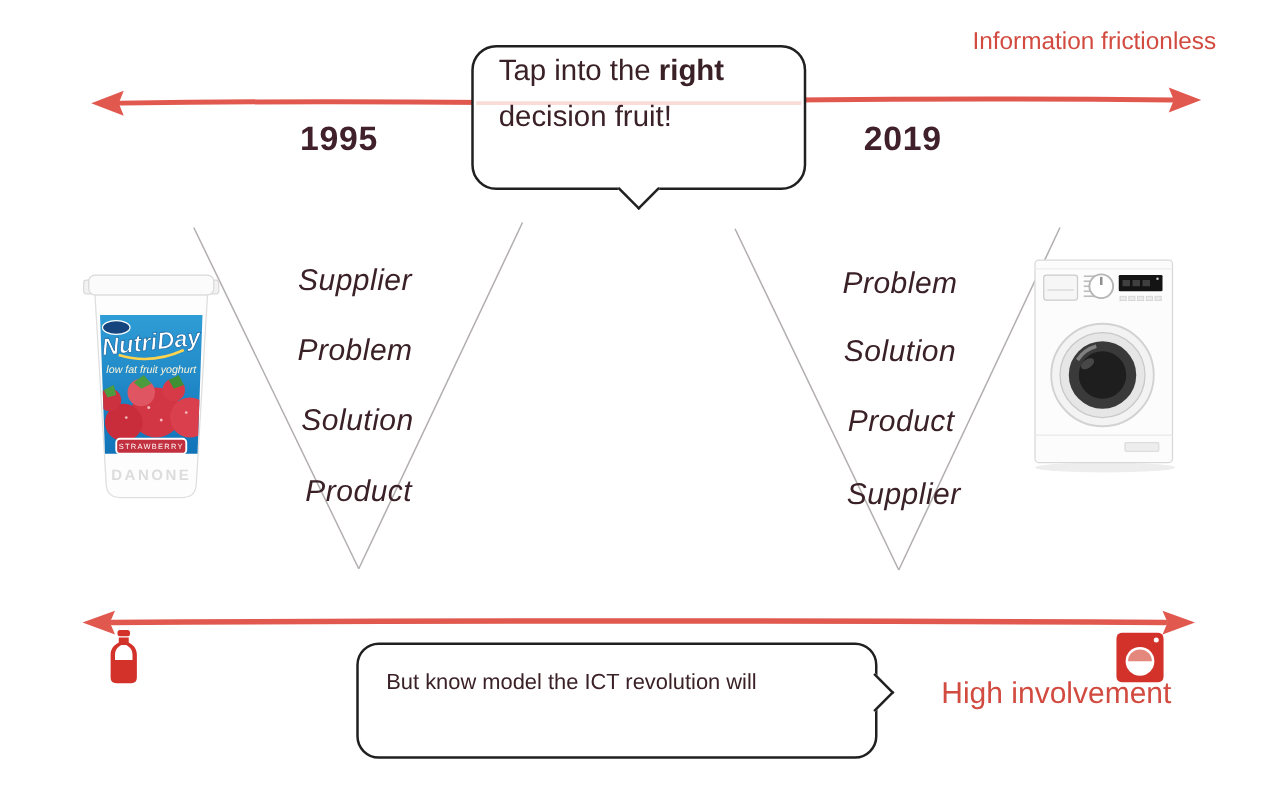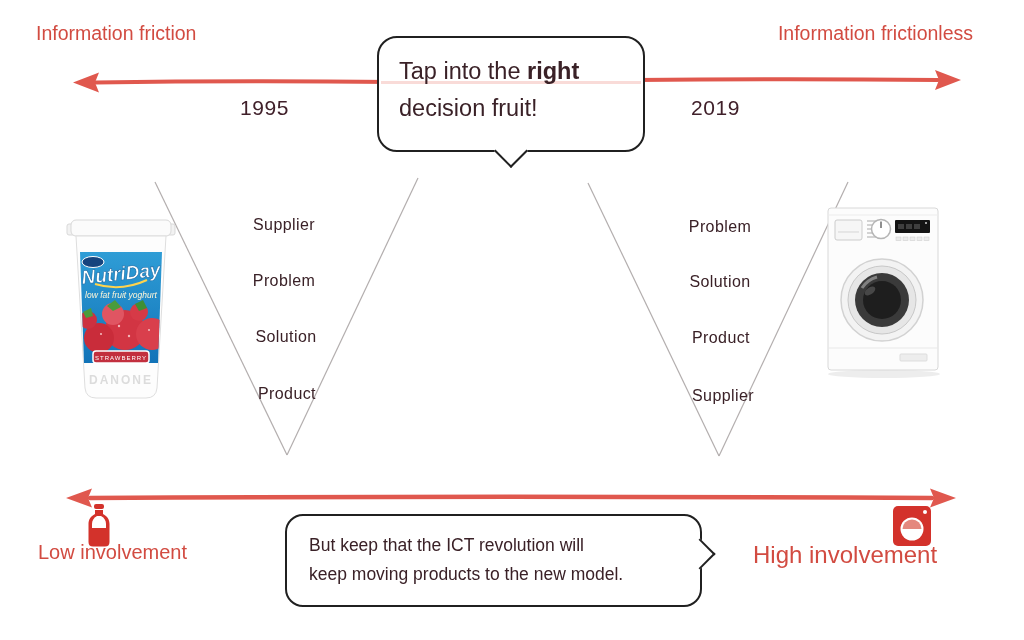--- a/index.html
+++ b/index.html
@@ -10,27 +10,27 @@
     --line-gray:#b3aeae;
   }
   html,body{margin:0;padding:0;background:#fff;}
   .stage{
     position:relative;width:1024px;height:640px;background:#ffffff;overflow:hidden;
     font-family:"Liberation Sans","DejaVu Sans",sans-serif;
   }
   svg{display:block;}
   .layer-lines{position:absolute;left:0;top:0;z-index:1;pointer-events:none;}
   .axis-label{position:absolute;z-index:3;font-size:19.5px;color:var(--red-label);white-space:nowrap;}
-  .year{position:absolute;z-index:3;font-size:21px;font-weight:400;color:#40202a;letter-spacing:.6px;}
+  .year{position:absolute;z-index:3;font-size:27px;font-weight:700;color:#40202a;letter-spacing:.6px;}
   .stage-label{
     position:absolute;z-index:3;transform:translate(-50%,-50%);
-    font-size:16px;color:var(--dark);letter-spacing:.4px;white-space:nowrap;
+    font-size:24px;color:var(--dark);letter-spacing:.4px;white-space:nowrap;font-style:italic;
   }
   .bubble{position:absolute;background:#fff;border:2.5px solid #202020;z-index:5;box-sizing:border-box;}
-  .bubble-top{left:377px;top:36px;width:268px;height:116px;border-radius:20px;padding:15px 20px 0 20px;
+  .bubble-top{left:377px;top:36px;width:268px;height:116px;border-radius:20px;padding:0 20px 0 20px;
     font-size:23.5px;line-height:37px;color:var(--dark);}
   .bubble-top .bubble-text{position:relative;z-index:2;}
   .bubble-strike{position:absolute;left:2px;right:2px;top:43px;height:3px;background:rgba(230,110,100,.25);z-index:1;}
   .tail-down{position:absolute;left:50%;bottom:-13px;width:22px;height:22px;background:#fff;
     border-right:2.5px solid #202020;border-bottom:2.5px solid #202020;transform:translateX(-50%) rotate(45deg);}
   .bubble-bottom{left:285px;top:514px;width:417px;height:93px;border-radius:18px;border-width:2px;
     padding:15px 20px 0 22px;font-size:17.5px;line-height:29px;color:var(--dark);}
   .tail-right{position:absolute;right:-11px;top:27px;width:20px;height:20px;background:#fff;
     border-top:2px solid #202020;border-right:2px solid #202020;transform:rotate(45deg);}
   .bold{font-weight:700;}
@@ -64,21 +64,20 @@
       <line x1="155" y1="182" x2="287" y2="455"></line>
       <line x1="418" y1="178" x2="287" y2="455"></line>
     </g>
 
     <g stroke="var(--line-gray)" stroke-width="1.2">
       <line x1="588" y1="183" x2="719" y2="456"></line>
       <line x1="848" y1="182" x2="719" y2="456"></line>
     </g>
   </svg>
 
-  <div class="axis-label" style="left:36px;top:22px;">Information friction</div>
   <div class="axis-label" style="right:51px;top:22px;">Information frictionless</div>
 
   <div class="year" style="left:240px;top:96px;">1995</div>
   <div class="year" style="left:691px;top:96px;">2019</div>
 
   <div class="bubble bubble-top">
     <div class="bubble-strike"></div>
     <div class="bubble-text">
       <span>Tap into the </span><span class="bold">right</span><br>
       <span>decision fruit!</span>
@@ -187,29 +186,27 @@
 
     <line x1="8" y1="150" x2="118" y2="150" stroke="#e8e8e8"></line>
     <rect x="80" y="156" width="27" height="7" rx="1" fill="#ededed" stroke="#dddddd"></rect>
   </svg>
 
   <svg class="icon" style="left:84px;top:504px;" width="30" height="44" viewBox="0 0 30 44">
     <rect x="10" y="0" width="10" height="5" rx="2" fill="var(--red-icon)"></rect>
     <path d="M11 6 h8 v4 c4.5 2.5 6.5 5.5 6.5 10 v18 q0 4.5 -4.5 4.5 h-12 q-4.5 0 -4.5 -4.5 V20 c0 -4.5 2 -7.5 6.5 -10 Z" fill="var(--red-icon)"></path>
     <path d="M8 20 c0 -3.6 1.6 -6 5 -8 h4 c3.4 2 5 4.4 5 8 v4 H8 Z" fill="#ffffff"></path>
   </svg>
-  <div class="axis-label" style="left:38px;top:541px;font-size:20px;">Low involvement</div>
 
   <svg class="icon" style="left:893px;top:506px;" width="38" height="40" viewBox="0 0 38 40">
     <rect x="0" y="0" width="38" height="40" rx="5" fill="var(--red-icon)"></rect>
     <circle cx="32" cy="6" r="2" fill="#ffffff"></circle>
     <circle cx="19" cy="23" r="11.5" fill="#ffffff"></circle>
     <path d="M9.5 23 a9.5 9.5 0 0 1 19 0 Z" fill="#e4887e"></path>
   </svg>
   <div class="axis-label" style="left:753px;top:541px;font-size:24px;">High involvement</div>
 
   <div class="bubble bubble-bottom">
-    <span>But keep that the ICT revolution will</span><br>
-    <span>keep moving products to the new model.</span>
+    <span>But know model the ICT revolution will</span><br>
     <div class="tail-right"></div>
   </div>
 
 </div>
 
 </body></html>

